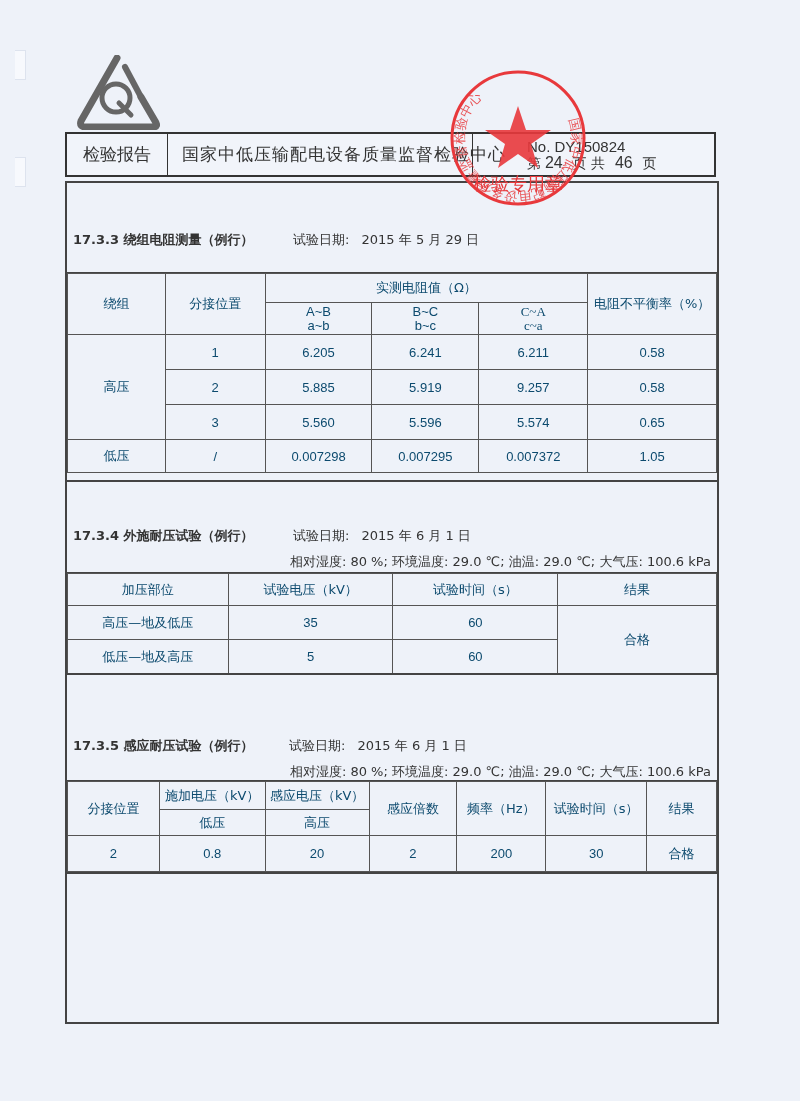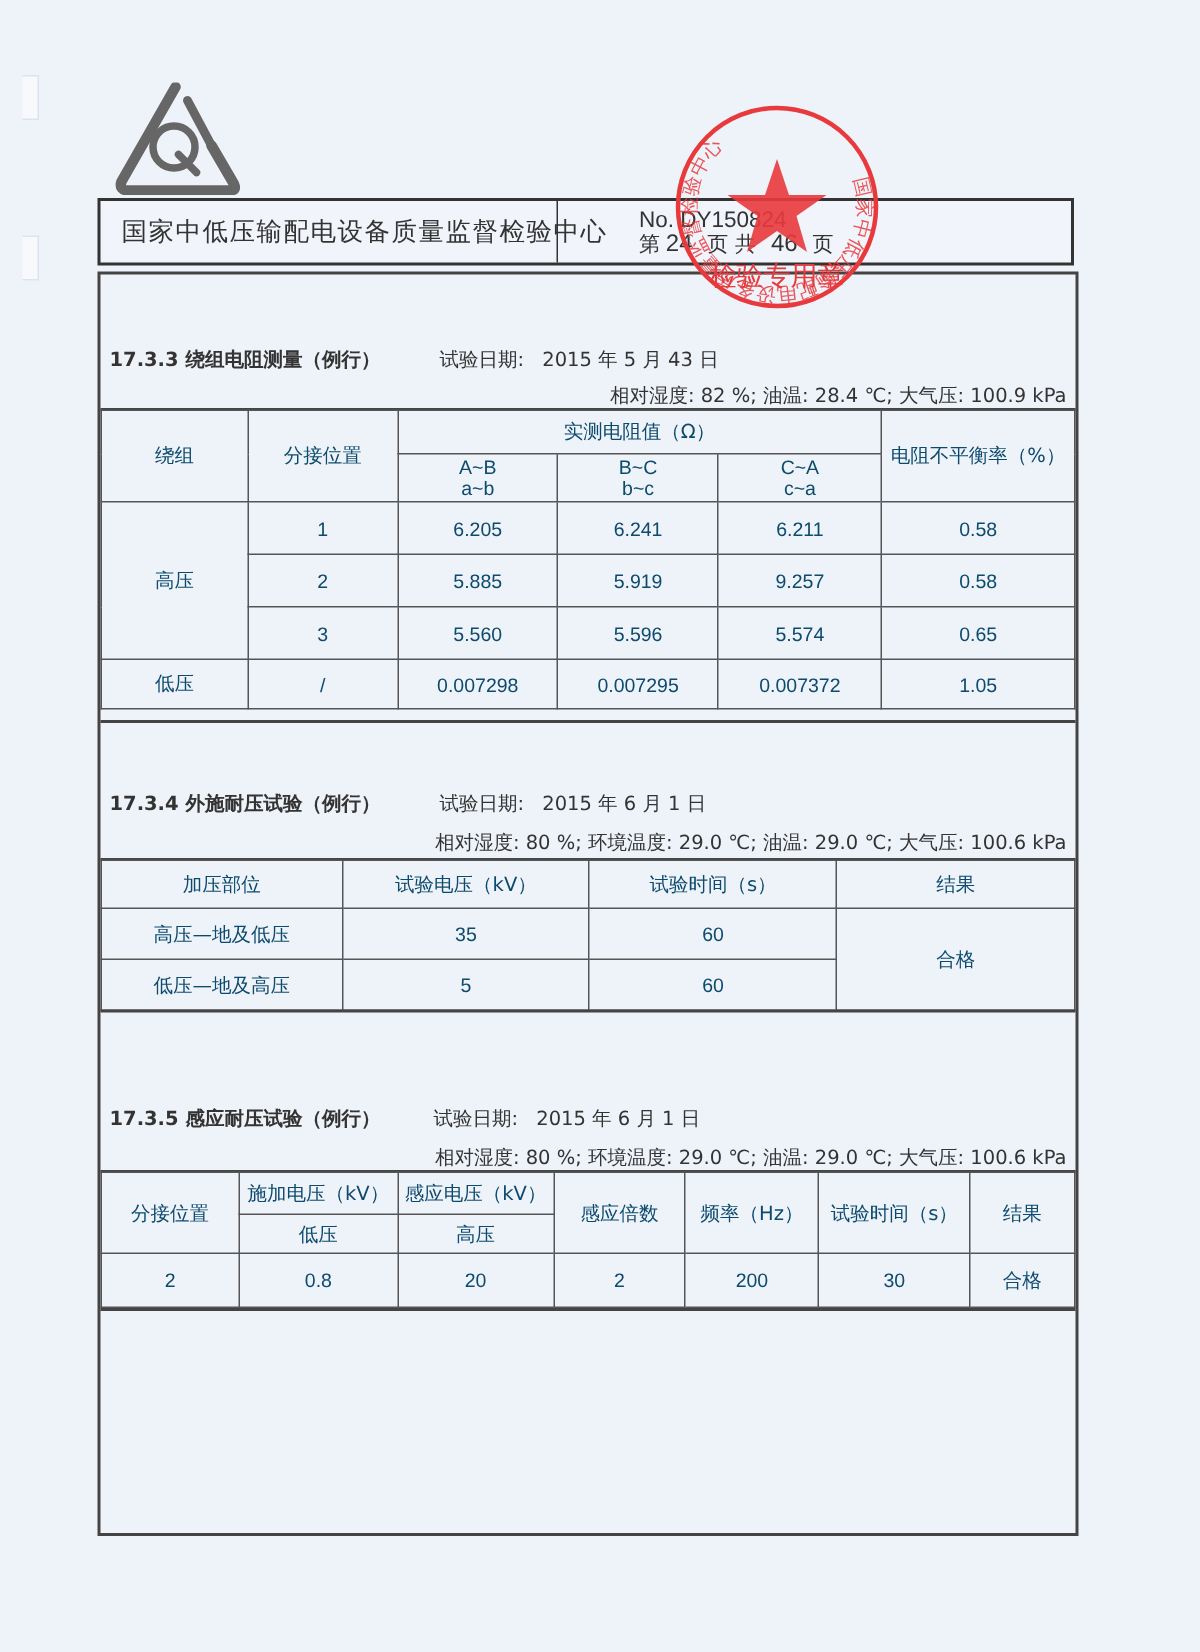--- a/index.html
+++ b/index.html
@@ -36,41 +36,41 @@
 <div class="hole" style="top:157px;"></div>
 
 <svg class="logo" viewBox="0 0 85 75">
   <path d="M42 3 L6 66 Q4 72 11 72 L78 72 Q84 72 80 66 L66 42" fill="none" stroke="#666" stroke-width="7" stroke-linejoin="round" stroke-linecap="round"></path>
   <path d="M50 12 L66 42" fill="none" stroke="#666" stroke-width="6" stroke-linecap="round"></path>
   <circle cx="41" cy="43" r="14" fill="none" stroke="#666" stroke-width="5"></circle>
   <path d="M44 48 L56 60" stroke="#666" stroke-width="5" stroke-linecap="round"></path>
 </svg>
 
 <div class="hdr">
+  <div class="c1">检验报告</div>
   <div class="c2">国家中低压输配电设备质量监督检验中心</div>
   <div class="c3">
     <div class="no">No. DY150824</div>
     <div class="pg">
       <span style="font-family:'DejaVu Sans',sans-serif;">第</span>
       <span class="big">24</span>
       <span style="font-family:'DejaVu Sans',sans-serif;margin:0 6px;">页  共</span>
       <span class="big">46</span>
       <span style="font-family:'DejaVu Sans',sans-serif;margin-left:6px;">页</span>
     </div>
   </div>
 </div>
 
 <div class="frame">
 
   <div class="sec-title" style="left:6px;top:48px;">17.3.3 绕组电阻测量（例行）</div>
   <div class="sec-date" style="left:226px;top:48px;">
     <span>试验日期:</span>
-    <span style="margin-left:8px;">2015 年 5 月 43 日</span>
-  </div>
-  <div class="sec-env" style="top:72px;">相对湿度: 82 %; 油温: 28.4 ℃; 大气压: 100.9 kPa</div>
+    <span style="margin-left:8px;">2015 年 5 月 29 日</span>
+  </div>
   <div class="hline" style="top:89px;"></div>
 
   <table style="top:90px;width:650px;">
     <colgroup>
         <col style="width:98px">
         <col style="width:100px">
         <col style="width:107px">
         <col style="width:107px">
         <col style="width:109px">
         <col style="width:129px">
@@ -84,21 +84,21 @@
     </tr>
     <tr style="height:32px;" class="num">
       <td style="line-height:14px;">
             <div>A~B</div>
             <div>a~b</div>
           </td>
       <td style="line-height:14px;">
             <div>B~C</div>
             <div>b~c</div>
           </td>
-      <td style="line-height:14px;">
+      <td style="line-height:14px;font-family:Liberation Serif, serif;">
             <div>C~A</div>
             <div>c~a</div>
           </td>
     </tr>
     <tr style="height:35px;" class="num">
       <td rowspan="3" style="font-family:'DejaVu Sans',sans-serif;">高压</td>
       <td>1</td>
       <td>6.205</td>
       <td>6.241</td>
       <td>6.211</td>

